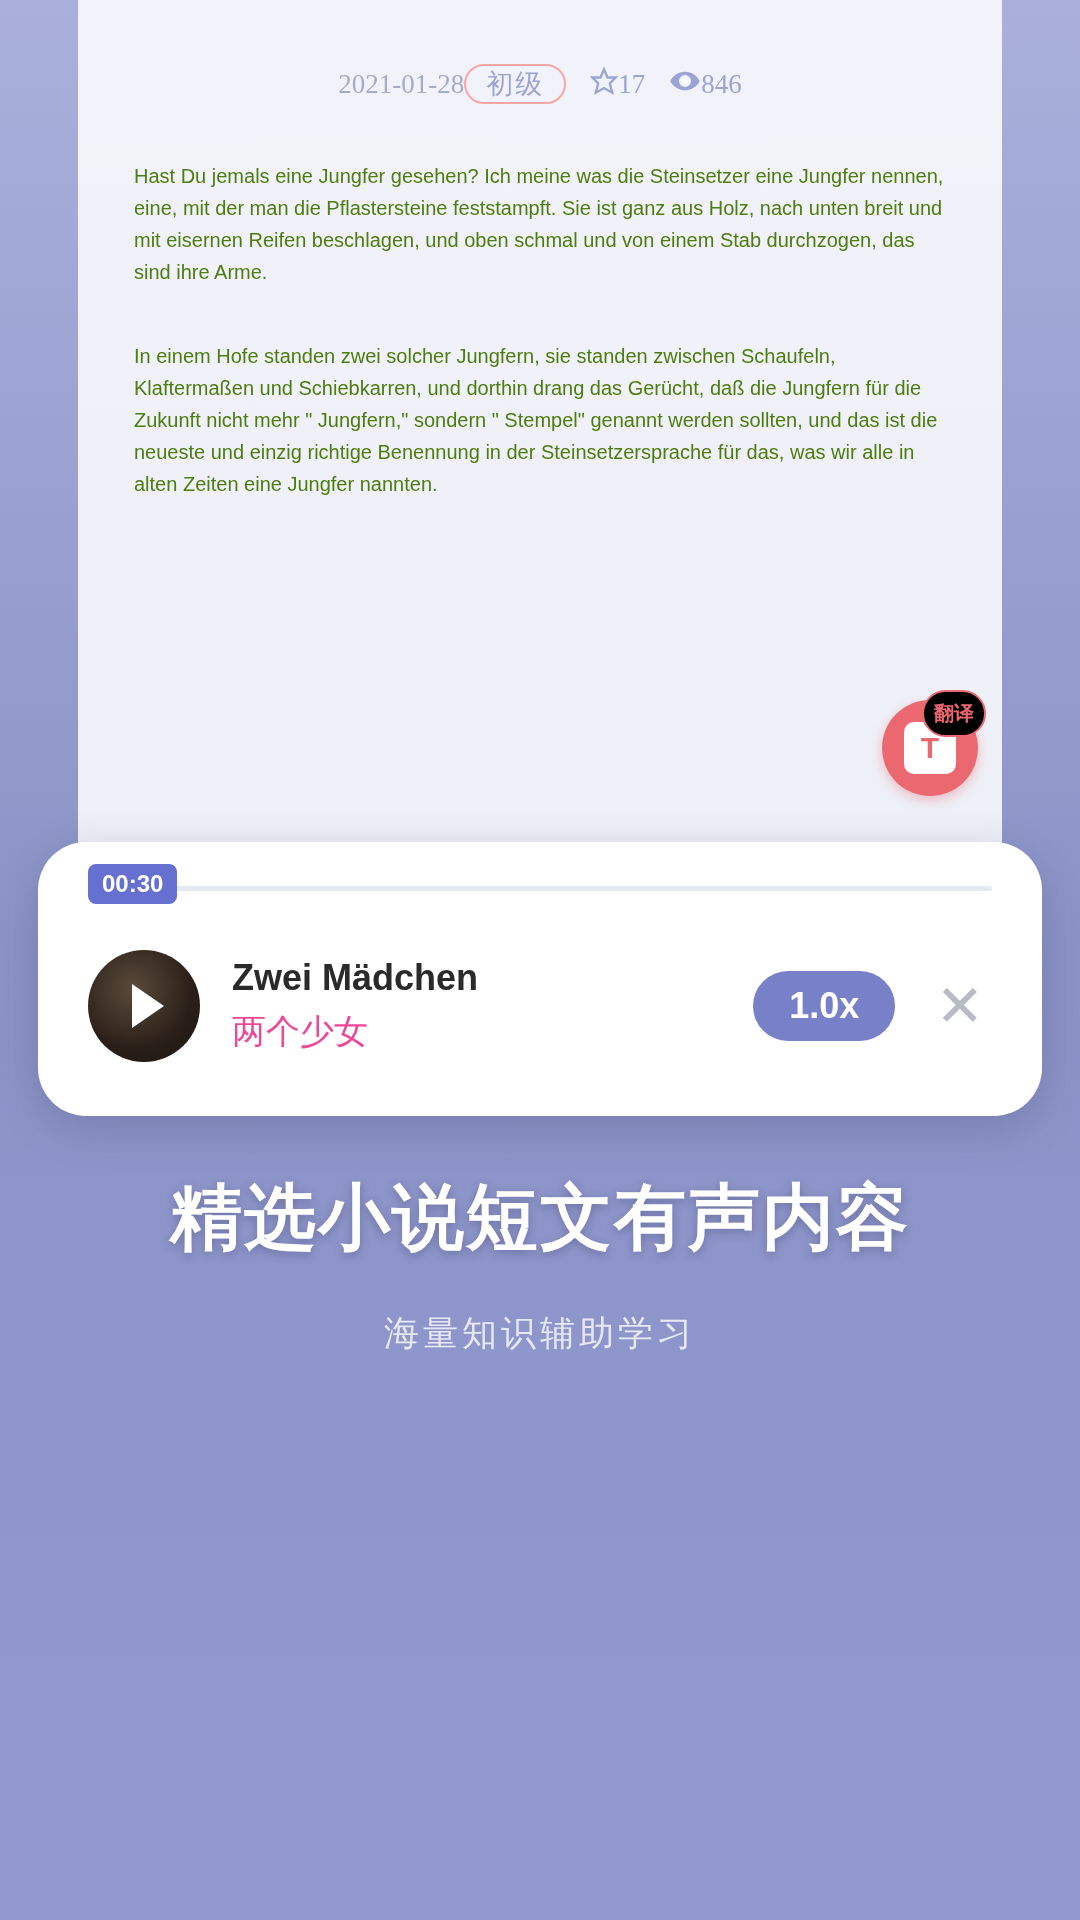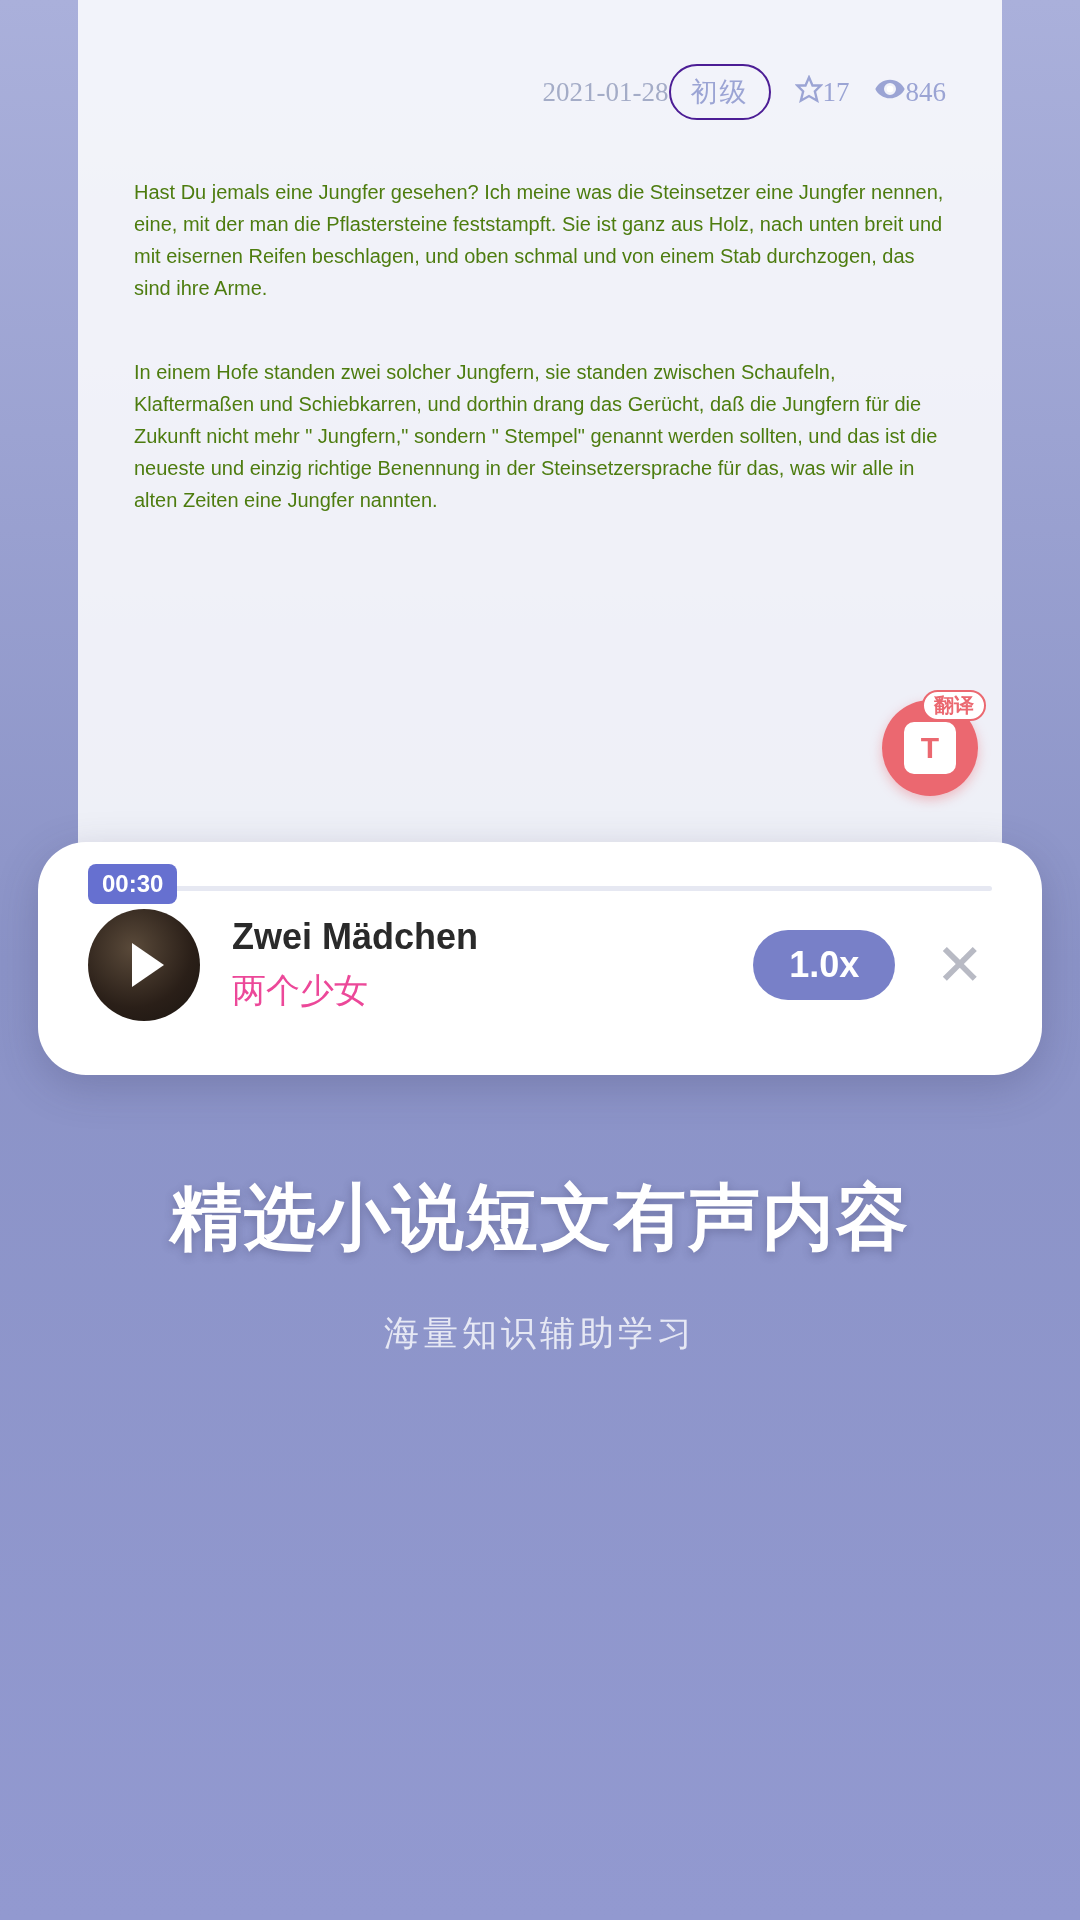--- a/index.html
+++ b/index.html
@@ -20,41 +20,41 @@
     height: 870px;
     background: rgba(255,255,255,0.85);
     border-radius: 0 0 12px 12px;
     padding: 64px 56px 0 56px;
     overflow: hidden;
   }
 
   .article-meta {
     display: flex;
     align-items: center;
-    justify-content: flex-end;
+    justify-content: center;
     margin-bottom: 56px;
     color: #9ba4c4;
   }
 
   .meta-date {
     font-size: 27px;
     font-family: Georgia, serif;
     color: #a4acc7;
   }
 
   .meta-right {
     display: flex;
     align-items: center;
     gap: 24px;
   }
 
   .level-badge {
-    border: 2px solid #4c1d95;
+    border: 2px solid #fca5a5;
     border-radius: 999px;
-    padding: 8px 20px;
+    padding: 0 20px;
     font-size: 27px;
     color: #9ba4d4;
     letter-spacing: 2px;
   }
 
   .meta-stat {
     display: flex;
     align-items: center;
     gap: 0;
     font-size: 27px;
@@ -101,44 +101,44 @@
     justify-content: center;
     font-size: 30px;
     font-weight: 700;
     color: #eb6870;
   }
 
   .translate-tag {
     position: absolute;
     top: -10px;
     right: -8px;
-    background: #ffffff;
+    background: #000000;
     border: 2px solid #eb6870;
     border-radius: 999px;
-    padding: 0 10px;
+    padding: 8px 10px;
     font-size: 20px;
     color: #eb6870;
     font-weight: 600;
   }
 
   .player-card {
     position: absolute;
     top: 842px;
     left: 38px;
     width: 1004px;
     background: #fff;
     border-radius: 48px;
     box-shadow: 0 12px 40px rgba(60,60,100,0.25);
     padding: 40px 50px 54px 50px;
   }
 
   .progress-row {
     position: relative;
     height: 12px;
-    margin-bottom: 15px;
+    margin-bottom: 56px;
   }
 
   .progress-track {
     position: absolute;
     top: 4px;
     left: 0;
     right: 0;
     height: 5px;
     background: #e6e8f2;
     border-radius: 4px;

